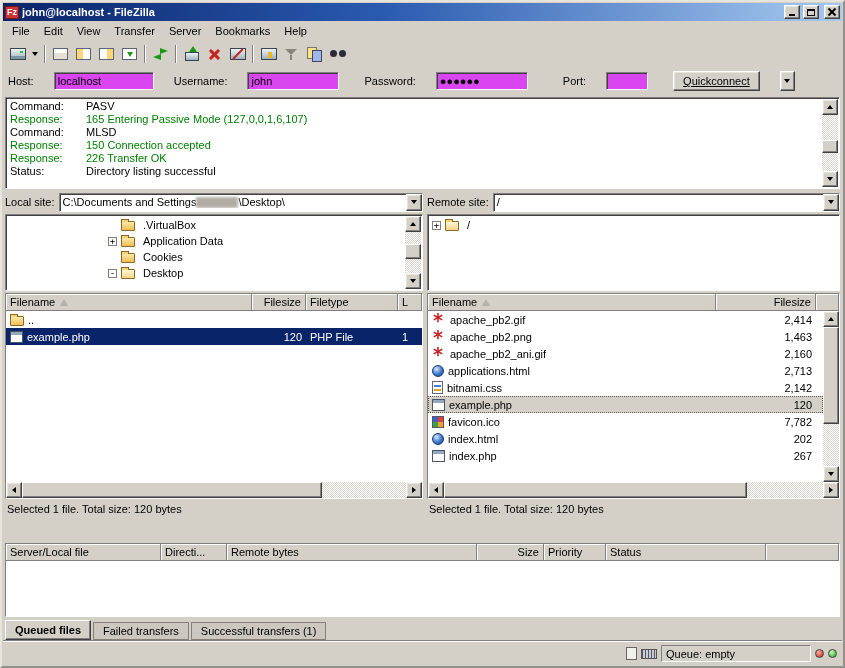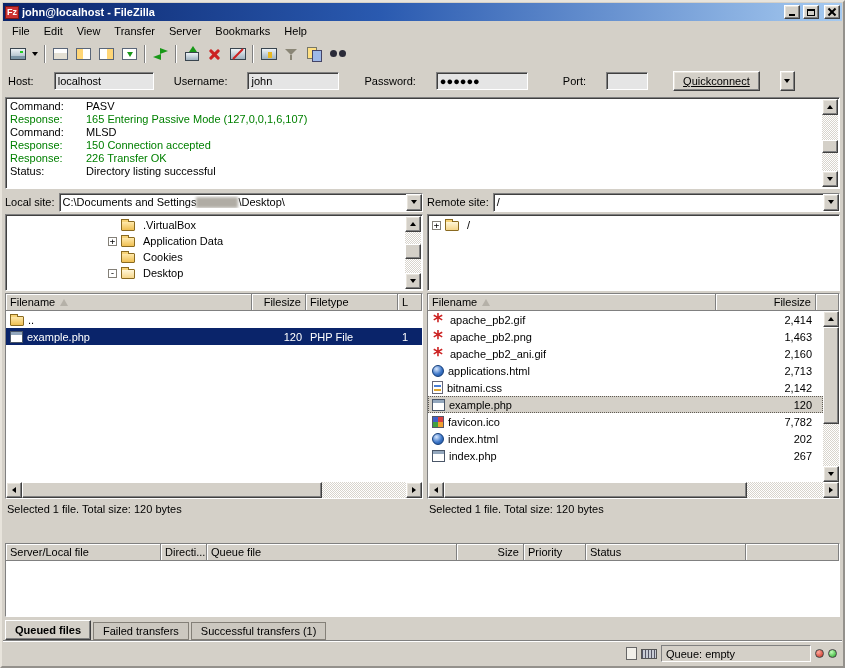--- a/index.html
+++ b/index.html
@@ -53,21 +53,21 @@
 .ic-filter::before{content:"";position:absolute;left:0;top:1px;width:0;height:0;border-left:6px solid transparent;border-right:6px solid transparent;border-top:6px solid #8a8676}
 .ic-filter::after{content:"";position:absolute;left:5px;top:7px;width:2px;height:5px;background:#8a8676}
 .ic-compare{width:15px;height:14px}
 .ic-compare::before{content:"";position:absolute;left:0;top:0;width:8px;height:10px;background:#ffe082;border:1px solid #776}
 .ic-compare::after{content:"";position:absolute;left:5px;top:3px;width:8px;height:10px;background:#9db8e8;border:1px solid #446}
 .ic-find{width:16px;height:8px}
 .ic-find::before{content:"";position:absolute;left:0;top:0;width:7px;height:7px;border-radius:50%;background:#2a2a38}
 .ic-find::after{content:"";position:absolute;right:0;top:0;width:7px;height:7px;border-radius:50%;background:#2a2a38}
 
 .quickbar{flex:none;height:28px;display:flex;align-items:center;gap:20px;padding:0 5px}
-.field{height:18px;background:#e5e5e5;border:1px solid;border-color:#808080 #fff #fff #808080;box-shadow:inset 1px 1px 0 #404040;font:11px "Liberation Sans",sans-serif;padding:0 3px}
+.field{height:18px;background:#d946ef;border:1px solid;border-color:#808080 #fff #fff #808080;box-shadow:inset 1px 1px 0 #404040;font:11px "Liberation Sans",sans-serif;padding:0 3px}
 .qc-button{height:20px;padding:0 9px;text-decoration:underline;display:flex;align-items:center;font-size:11px}
 .qc-dropbtn{width:15px;height:20px;display:flex;align-items:center;justify-content:center}
 
 .log{flex:none;height:92px;margin:2px 2px 0;position:relative;padding:2px 20px 2px 4px;overflow:hidden}
 .log-line{display:flex;line-height:13px;white-space:nowrap}
 .log-line[data-color="green"]{color:#008000}
 .log-type{flex:none;width:76px}
 
 .vscroll{width:16px;display:flex;flex-direction:column;background:repeating-conic-gradient(#fff 0% 25%,#d8d4cc 0% 50%) 0 0/2px 2px}
 .hscroll{height:16px;flex:none;display:flex;background:repeating-conic-gradient(#fff 0% 25%,#d8d4cc 0% 50%) 0 0/2px 2px}
@@ -126,21 +126,21 @@
 .frow{height:17px;display:flex;align-items:center;white-space:nowrap}
 .cell{height:100%;display:flex;align-items:center;padding:0 4px;overflow:hidden}
 .cell.num{justify-content:flex-end}
 .lc1{flex:none;width:246px}.lc2{flex:none;width:54px}.lc3{flex:none;width:92px}.lc4{flex:1}
 .rc1{flex:none;width:288px}.rc2{flex:none;width:100px}.rcx{flex:1}
 .sel{background:#0a246a;color:#fff}
 .sel2{background:#d4d0c8;outline:1px dotted #605c54;outline-offset:-1px}
 .list-status{flex:none;height:20px;padding:4px 2px 0}
 
 .queue-wrap{flex:1;margin:24px 2px 0;display:flex;flex-direction:column;overflow:hidden}
-.qc1{flex:none;width:155px}.qc2{flex:none;width:46px}.qc3{flex:none;width:250px}.qc4{flex:none;width:67px}.qc5{flex:none;width:62px}.qc6{flex:none;width:160px}.qcx{flex:1}
+.qc1{flex:none;width:155px}.qc2{flex:none;width:66px}.qc3{flex:none;width:250px}.qc4{flex:none;width:67px}.qc5{flex:none;width:62px}.qc6{flex:none;width:160px}.qcx{flex:1}
 .queue-body{flex:1;background:#fff}
 
 .tabs{flex:none;height:24px;display:flex;align-items:flex-end;gap:2px;padding:2px 0 1px 2px}
 .tab{height:18px;display:flex;align-items:center;padding:0 9px;background:#ccc8c0;border:1px solid #848078}
 .tab.active{height:20px;font-weight:bold;background:#d4d0c8;border-color:#fff #404040 #404040 #fff;box-shadow:inset -1px -1px 0 #808080}
 .statusbar{flex:none;height:24px;display:flex;align-items:center;justify-content:flex-end;gap:4px;padding:0 5px;border-top:1px solid #fff;box-shadow:0 -1px 0 #808080}
 .st-ic1{width:11px;height:13px;background:#f2f0ea;border:1px solid #666}
 .st-ic2{width:16px;height:10px;background:#c8ccd4;border:1px solid #555;background-image:repeating-linear-gradient(90deg,#556 0 1px,transparent 1px 3px)}
 .queue-panel{width:150px;height:17px;border:1px solid;border-color:#808080 #fff #fff #808080;display:flex;align-items:center;padding:0 4px}
 .led{width:9px;height:9px;border-radius:50%;border:1px solid #444}
@@ -501,21 +501,21 @@
         </div>
       </div>
       <div class="list-status">Selected 1 file. Total size: 120 bytes</div>
     </div>
   </div>
 
   <div class="queue-wrap sunken">
     <div class="list-hdr">
       <span class="hcol qc1">Server/Local file</span>
       <span class="hcol qc2">Directi...</span>
-      <span class="hcol qc3">Queue file</span>
+      <span class="hcol qc3">Remote bytes</span>
       <span class="hcol qc4 num">Size</span>
       <span class="hcol qc5">Priority</span>
       <span class="hcol qc6">Status</span>
       <span class="hcol qcx"></span>
     </div>
     <div class="queue-body"></div>
   </div>
 
   <div class="tabs">
     <span class="tab active">Queued files</span>

